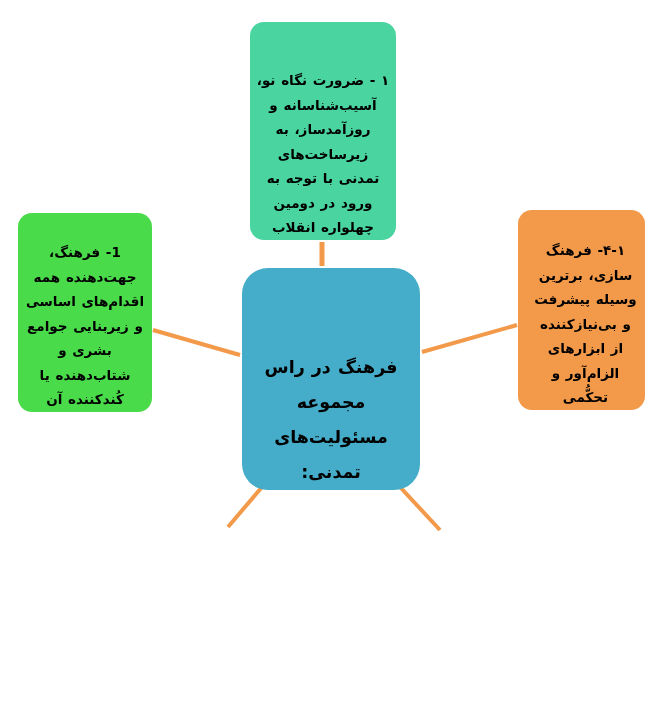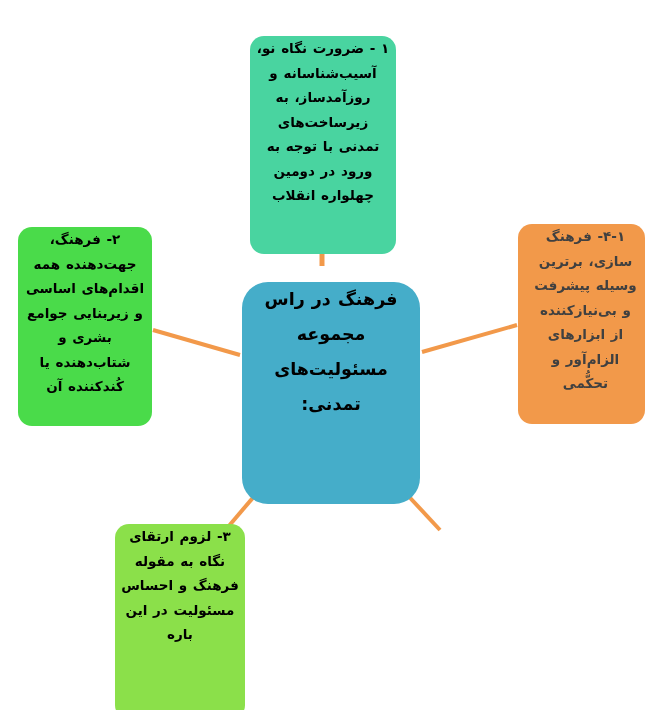--- a/index.html
+++ b/index.html
@@ -23,31 +23,30 @@
     left: 0;
     top: 0;
     width: 652px;
     height: 710px;
     pointer-events: none;
   }
   .node {
     position: absolute;
     box-sizing: border-box;
     display: flex;
-    align-items: flex-start;
+    align-items: flex-end;
     justify-content: center;
     text-align: center;
     direction: rtl;
     unicode-bidi: isolate;
     color: #000000;
     font-weight: bold;
     line-height: 1.82;
     letter-spacing: 0;
     word-spacing: 1px;
-    margin-top: 14px;
     -webkit-font-smoothing: antialiased;
   }
   .node .txt {
     display: block;
     width: 100%;
     padding: 0 6px;
     box-sizing: border-box;
   }
 
   
@@ -134,29 +133,26 @@
     <line x1="422" y1="352" x2="517" y2="325" stroke="#f2994a" stroke-width="4" stroke-linecap="butt"></line>
     <line x1="262" y1="487" x2="228" y2="527" stroke="#f2994a" stroke-width="4" stroke-linecap="butt"></line>
     <line x1="400" y1="487" x2="440" y2="530" stroke="#f2994a" stroke-width="4" stroke-linecap="butt"></line>
   </svg>
 
   <div class="node" id="node-1" style="background: rgb(73, 212, 160); color: rgb(0, 0, 0);">
     <span class="txt">۱ - ضرورت نگاه نو، آسیب‌شناسانه و روزآمدساز، به زیرساخت‌های تمدنی با توجه به ورود در دومین چهلواره انقلاب</span>
   </div>
 
   <div class="node" id="node-2" style="background: rgb(74, 219, 74); color: rgb(0, 0, 0);">
-    <span class="txt">۲- فرهنگ، جهت‌دهنده همه اقدام‌های اساسی و زیربنایی جوامع بشری و شتاب‌دهنده یا کُندکننده آن</span>
+    <span class="txt">1- فرهنگ، جهت‌دهنده همه اقدام‌های اساسی و زیربنایی جوامع بشری و شتاب‌دهنده یا کُندکننده آن</span>
   </div>
 
-  <div class="node" id="node-4-1" style="background: rgb(242, 153, 74); color: #404040; padding-left: 8px;">
+  <div class="node" id="node-4-1" style="background: rgb(242, 153, 74); color: #000000; padding-left: 8px;">
     <span class="txt">۴-۱- فرهنگ سازی، برترین وسیله پیشرفت و بی‌نیازکننده از ابزارهای الزام‌آور و تحکُّمی</span>
   </div>
 
   <div class="node" id="node-center" style="background: rgb(69, 173, 201); color: rgb(0, 0, 0);">
     <span class="txt">فرهنگ در راس مجموعه مسئولیت‌های تمدنی:</span>
   </div>
 
-  <div class="node" id="node-3" style="background: rgb(139, 224, 74); color: rgb(0, 0, 0);">
-    <span class="txt">۳- لزوم ارتقای نگاه به مقوله فرهنگ و احساس مسئولیت در این باره</span>
-  </div>
 
 
 </div>
 
 </body></html>

